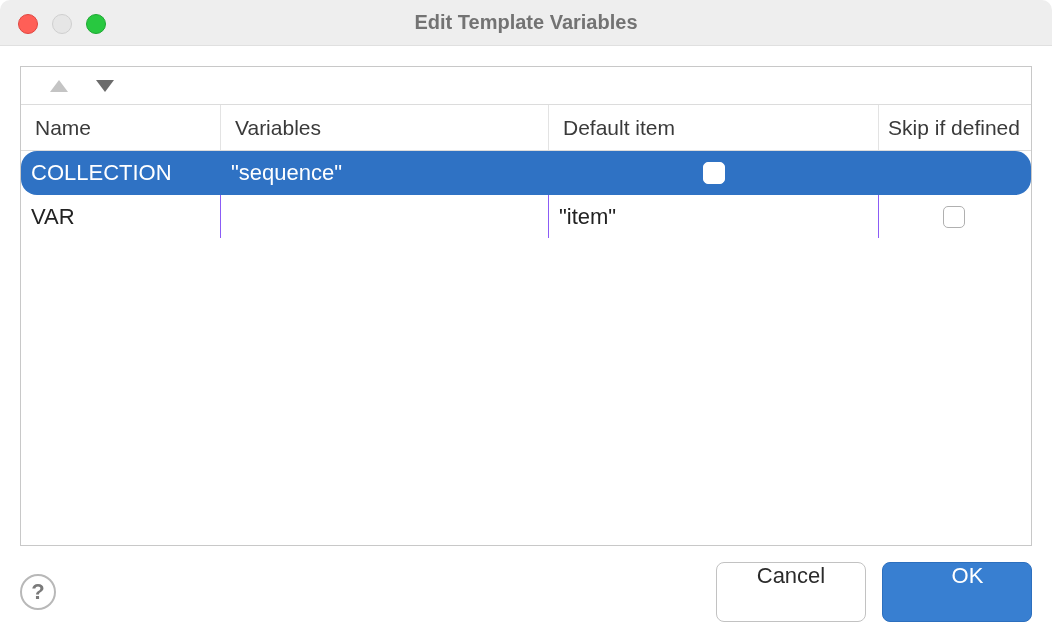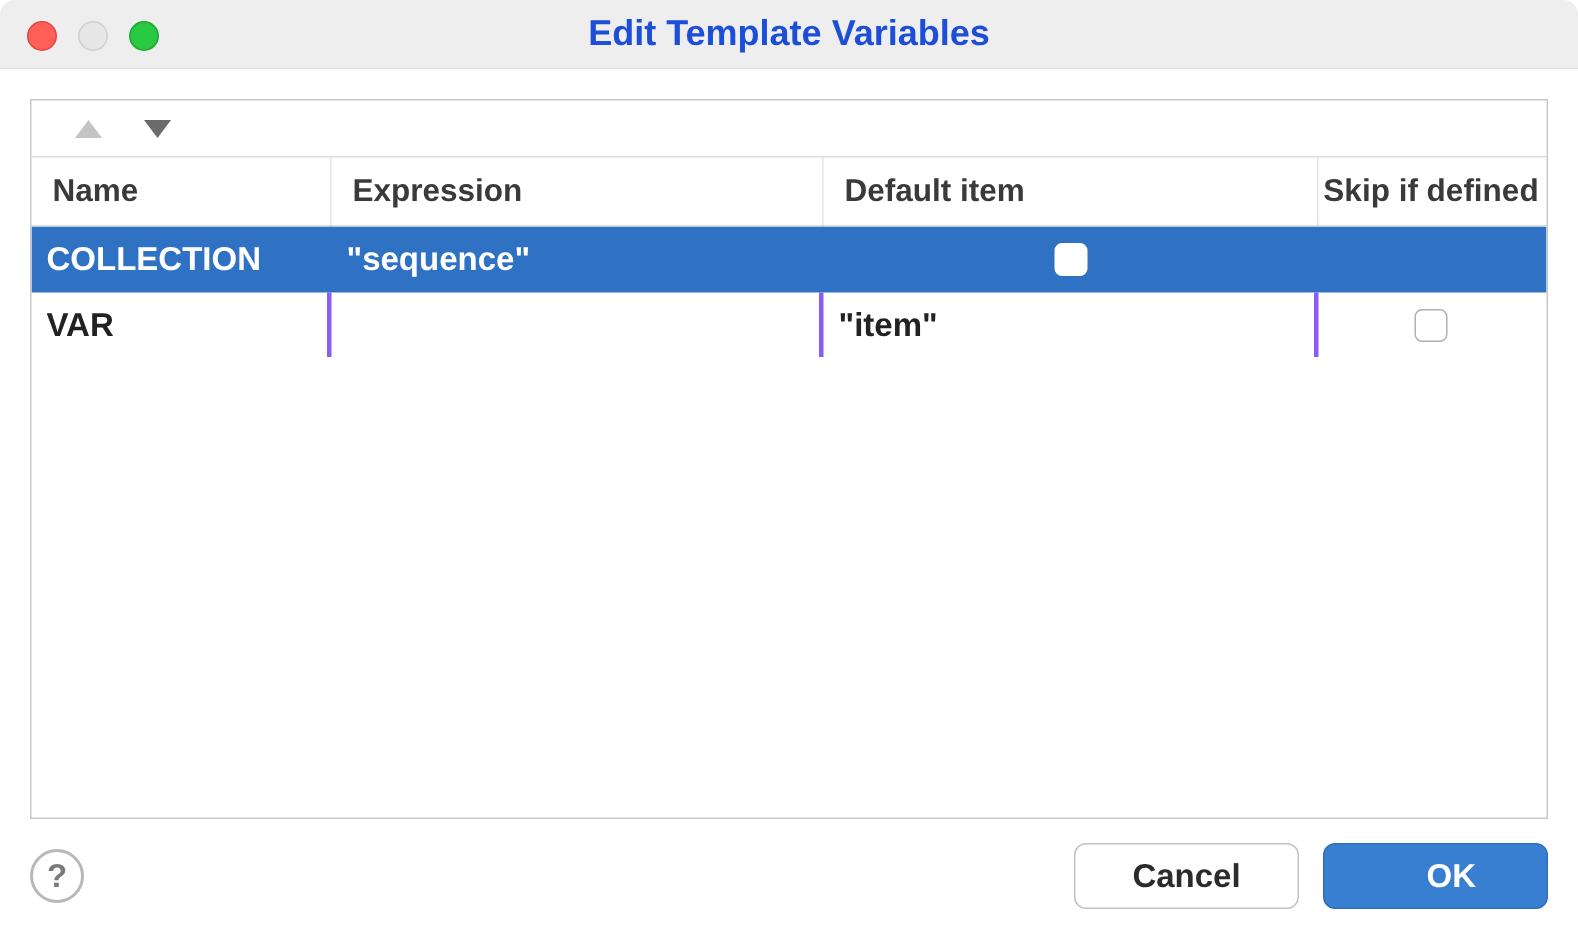--- a/index.html
+++ b/index.html
@@ -30,33 +30,32 @@
   }
   .tl {
     width: 20px; height: 20px; border-radius: 50%;
   }
   .tl.close { background: #ff5f57; border: 1px solid #e04640; }
   .tl.min   { background: #e6e6e6; border: 1px solid #cfcfcf; }
   .tl.zoom  { background: #28c840; border: 1px solid #1da832; }
   .titlebar-title {
     margin: 0 auto;
     font-weight: 700;
-    font-size: 24px;
-    color: #1d4ed8;
+    font-size: 20px;
+    color: #737373;
   }
   .content {
     padding: 20px 20px 0 20px;
   }
   .table-panel {
     border: 1px solid #c8c8c8;
     height: 480px;
     display: flex;
     flex-direction: column;
     background: #fff;
-    font-weight: bold;
   }
   .arrow-bar {
     height: 38px;
     display: flex;
     align-items: center;
     gap: 26px;
     padding-left: 28px;
     border-bottom: 1px solid #dcdcdc;
   }
   .arrow-icon svg { display: block; }
@@ -86,22 +85,22 @@
     font-size: 22px;
     border-bottom: 1px solid transparent;
   }
   .row .cell {
     padding-left: 10px;
     height: 100%;
     display: flex;
     align-items: center;
   }
   .row .cell.chk { justify-content: center; padding-left: 0; }
-  .row.selected { background: #2f72c4; color: #fff; }
-  .row:not(.selected) .cell { border-right: 3px solid #8b5cf6; }
+  .row.selected { background: #2f72c4; color: #fff; border-radius: 16px; }
+  .row:not(.selected) .cell { border-right: 1px solid #8b5cf6; }
   .row.selected .cell { border-right: 1px solid #2f72c4; }
   .row .cell:last-child { border-right: none; }
   .checkbox {
     width: 22px; height: 22px; border-radius: 5px;
     background: #fff; border: 1.5px solid #b0b0b0;
   }
   .row.selected .checkbox { border-color: #fff; background: #fff; }
   .footer {
     display: flex;
     align-items: center;
@@ -111,26 +110,25 @@
   .help-btn {
     width: 36px; height: 36px; border-radius: 50%;
     border: 2px solid #b8b8b8;
     display: flex; align-items: center; justify-content: center;
     color: #7a7a7a; font-size: 22px; font-weight: 600;
     background: #fff;
   }
   .spacer { flex: 1; }
   .btn {
     min-width: 150px;
-    height: 44px;
+    height: 60px;
     border-radius: 8px;
     font-size: 22px;
-    display: flex; align-items: center; justify-content: center;
+    display: flex; justify-content: center;
     cursor: pointer;
-    font-weight: bold;
   }
   .btn.cancel {
     background: #fff;
     border: 1px solid #c2c2c2;
     color: #2b2b2b;
   }
   .btn.ok {
     background: #387fd1;
     border: 1px solid #2c6fbe;
     color: #fff;
@@ -158,21 +156,21 @@
           </svg>
       </span>
       <span class="arrow-icon">
         <svg width="20" height="14" viewBox="0 0 20 14">
             <polygon points="1,1 19,1 10,13" fill="#6b6b6b"></polygon>
           </svg>
       </span>
     </div>
     <div class="table-head">
       <div class="th">Name</div>
-      <div class="th">Expression</div>
+      <div class="th">Variables</div>
       <div class="th">Default item</div>
       <div class="th">Skip if defined</div>
     </div>
     <div class="table-body" id="table-body">
         <div class="row selected">
           <div class="cell">COLLECTION</div>
           <div class="cell">"sequence"</div>
           <div class="cell chk">
             <div class="checkbox"></div>
           </div>

